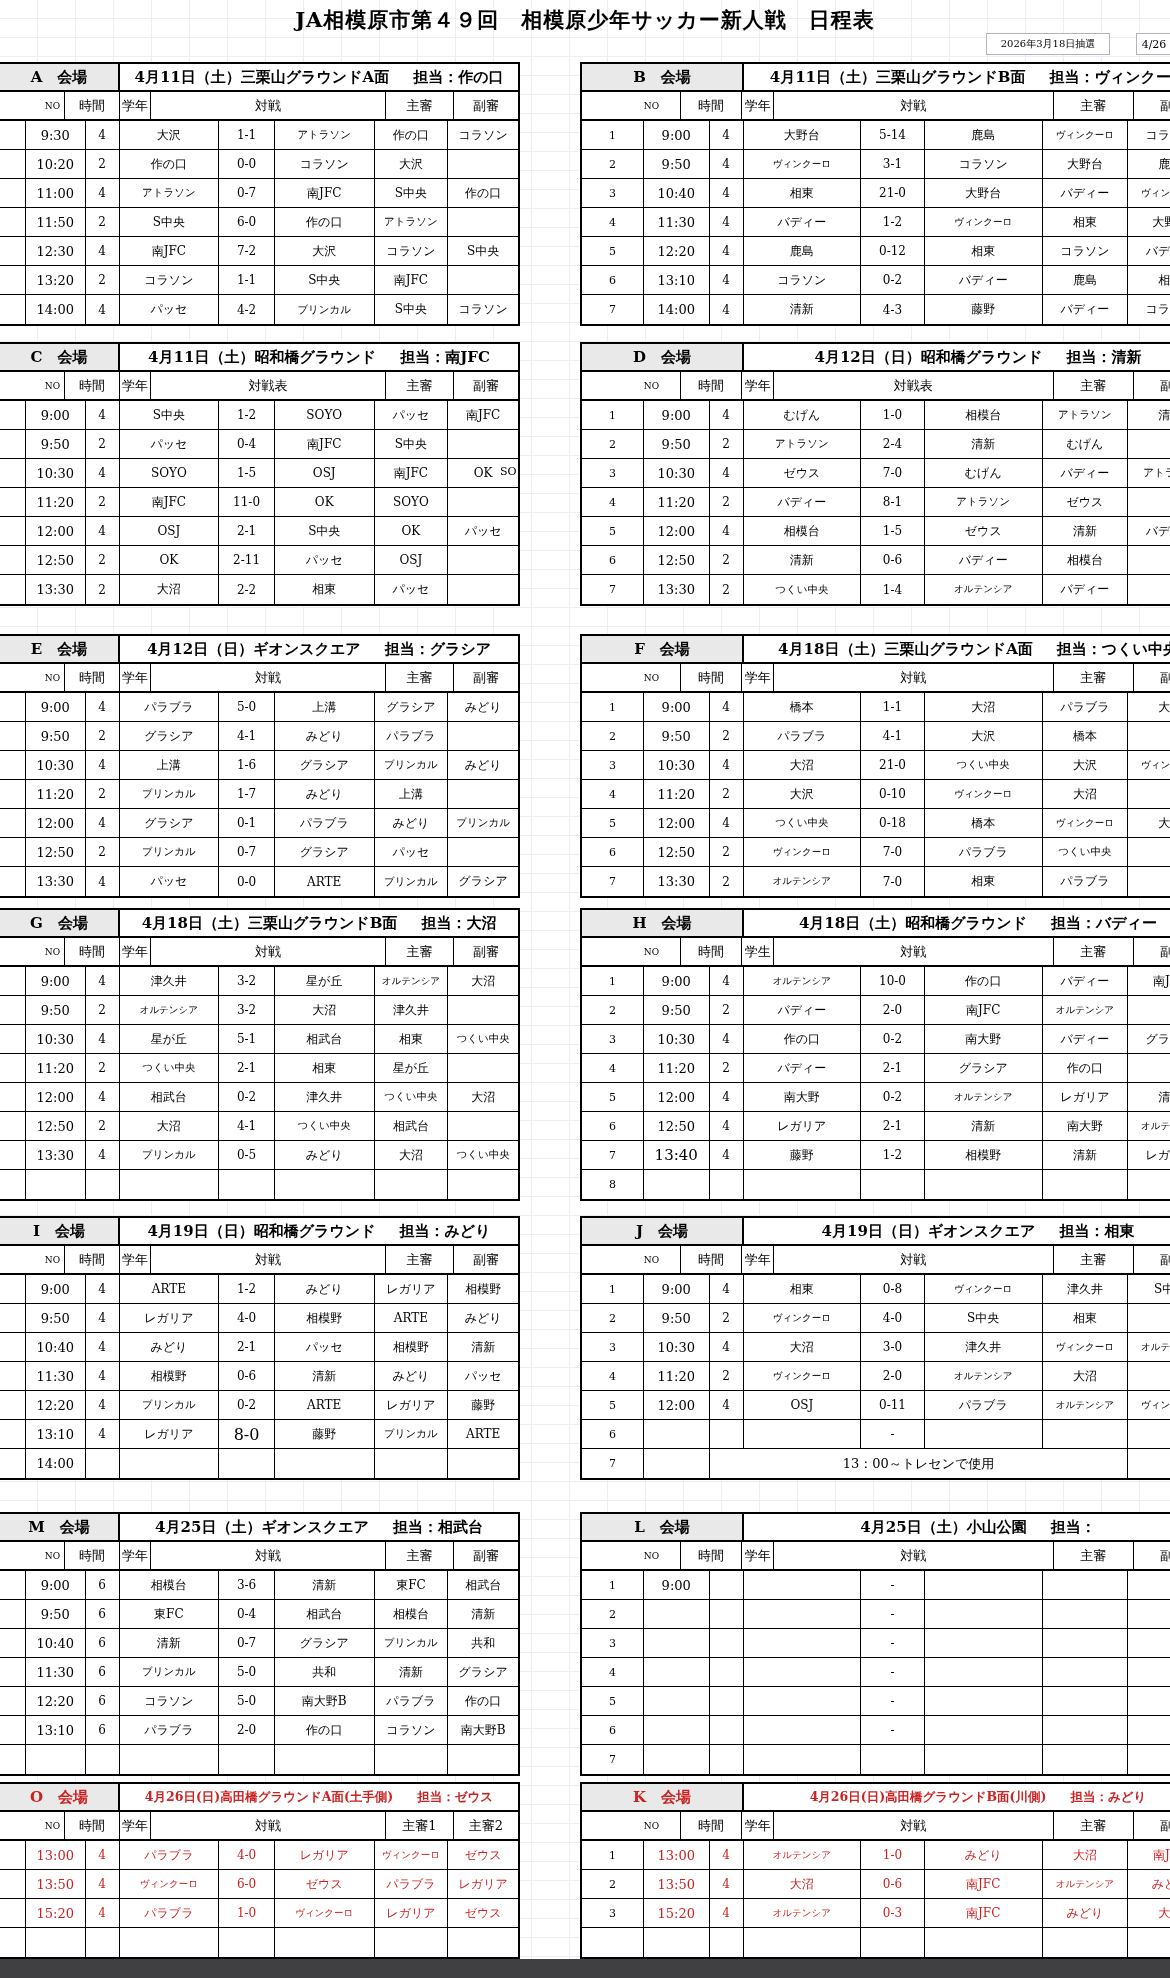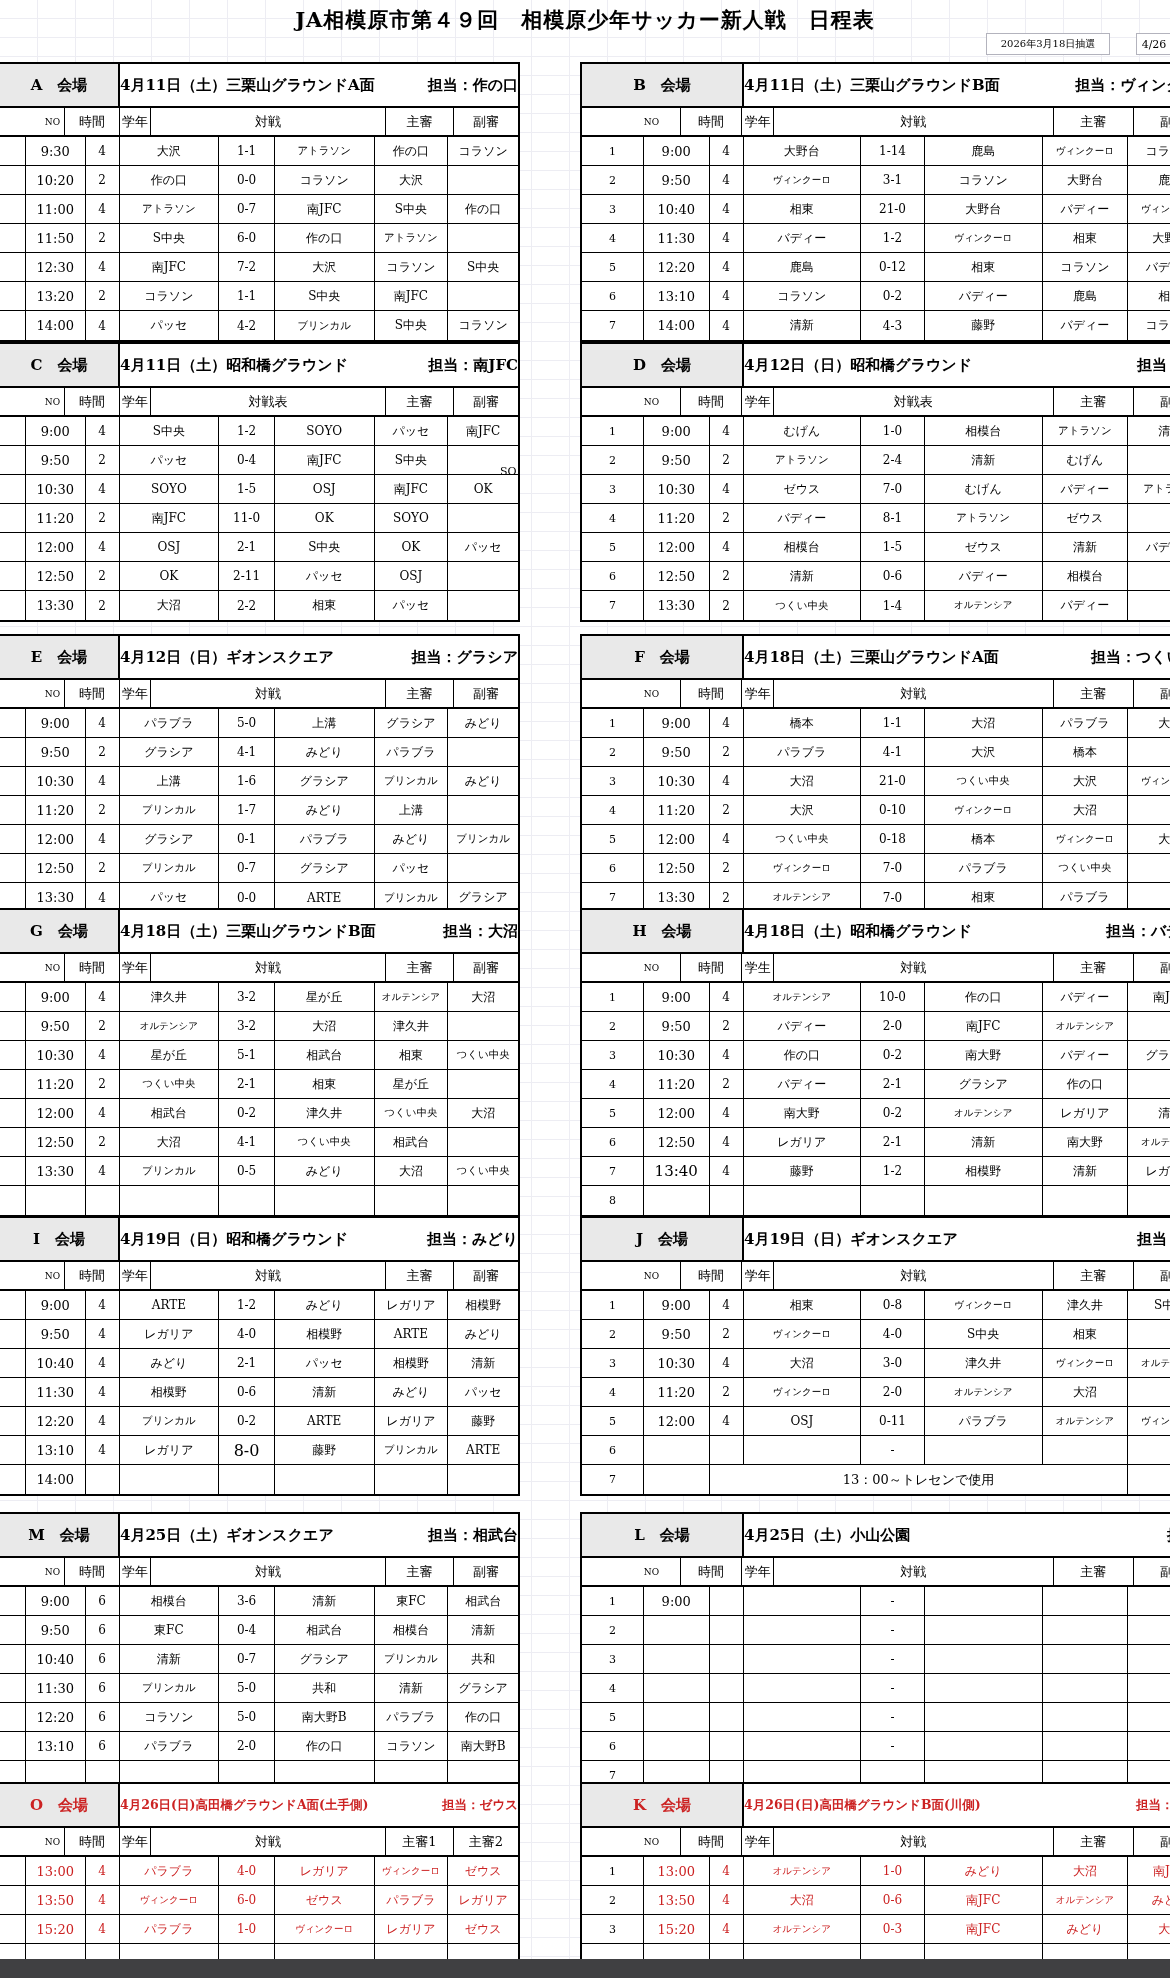--- a/index.html
+++ b/index.html
@@ -11,24 +11,24 @@
   .title{position:absolute;top:6px;left:0;width:100%;text-align:center;font-size:21px;font-weight:bold;letter-spacing:1px;background:transparent;}
   .draw-note{position:absolute;left:986px;top:33px;width:122px;height:20px;border:1px solid #b3b3bd;background:#fff;
     font-size:10px;display:flex;align-items:center;justify-content:center;}
   .page-label{position:absolute;left:1136px;top:33px;width:34px;height:20px;border:1px solid #b3b3bd;background:#fff;
     font-size:11px;display:flex;align-items:center;justify-content:center;}
   .stray{position:absolute;left:500px;top:465px;font-size:11px;}
   .bottom-bar{position:absolute;left:0;top:1959px;width:1170px;height:19px;background:#404042;}
   .tbl{position:absolute;background:#fff;border:2.5px solid #000;box-sizing:border-box;}
   .tbl.clip-left{border-left:none;}
   .tbl.clip-right{border-right:none;}
-  .hdr{display:flex;height:44px;border-bottom:2px solid #000;box-sizing:border-box;align-items:stretch;}
+  .hdr{display:flex;height:28px;border-bottom:2px solid #000;box-sizing:border-box;align-items:stretch;}
   .venue{background:#e9e9e9;border-right:2px solid #000;font-weight:bold;font-size:15px;
     display:flex;align-items:center;justify-content:center;box-sizing:border-box;white-space:nowrap;overflow:hidden;}
-  .hmain{flex:1;display:flex;align-items:center;justify-content:space-between;gap:24px;font-weight:bold;white-space:nowrap;overflow:hidden;}
+  .hmain{flex:1;display:flex;align-items:center;justify-content:center;gap:24px;font-weight:bold;white-space:nowrap;overflow:hidden;}
   .colhdr{display:flex;height:29px;border-bottom:2.5px solid #000;box-sizing:border-box;}
   .row{display:flex;height:29px;border-bottom:1.5px solid #000;box-sizing:border-box;}
   .row:last-child{border-bottom:none;}
   .cell{box-sizing:border-box;border-right:1.5px solid #000;display:flex;align-items:center;justify-content:center;
     overflow:hidden;white-space:nowrap;height:100%;}
   .cell.nr{border-right:none;}
   .hc{font-size:13px;}
   .hc-no{font-size:9px;font-weight:normal;margin-left:41px;}
   .t-time{font-size:13px;}
   .t-grade{font-size:12px;}
@@ -145,21 +145,21 @@
           <div class="cell hc" style="width: 34px;">学年</div>
           <div class="cell hc" style="width: 300px;">対戦</div>
           <div class="cell hc" style="width: 86px;">主審</div>
           <div class="cell hc nr" style="width: 84px;">副審</div>
         </div>
         <div class="row">
           <div class="cell t-no" style="width: 62px; font-size: 11px;">1</div>
           <div class="cell t-time" style="width: 66px; font-size: 13px;">9:00</div>
           <div class="cell t-grade" style="width: 34px; font-size: 12px;">4</div>
           <div class="cell t-team" style="width: 118px; font-size: 12px;">大野台</div>
-          <div class="cell t-score" style="width: 64px; font-size: 12px;">1-14</div>
+          <div class="cell t-score" style="width: 64px; font-size: 12px;">5-14</div>
           <div class="cell t-team" style="width: 118px; font-size: 12px;">鹿島</div>
           <div class="cell t-ref" style="width: 86px; font-size: 9.5px;">ヴィンクーロ</div>
           <div class="cell t-ref nr" style="width: 84px; font-size: 12px;">コラソン</div>
         </div>
         <div class="row">
           <div class="cell t-no" style="width: 62px; font-size: 11px;">2</div>
           <div class="cell t-time" style="width: 66px; font-size: 13px;">9:50</div>
           <div class="cell t-grade" style="width: 34px; font-size: 12px;">4</div>
           <div class="cell t-team" style="width: 118px; font-size: 9.5px;">ヴィンクーロ</div>
           <div class="cell t-score" style="width: 64px; font-size: 12px;">3-1</div>

